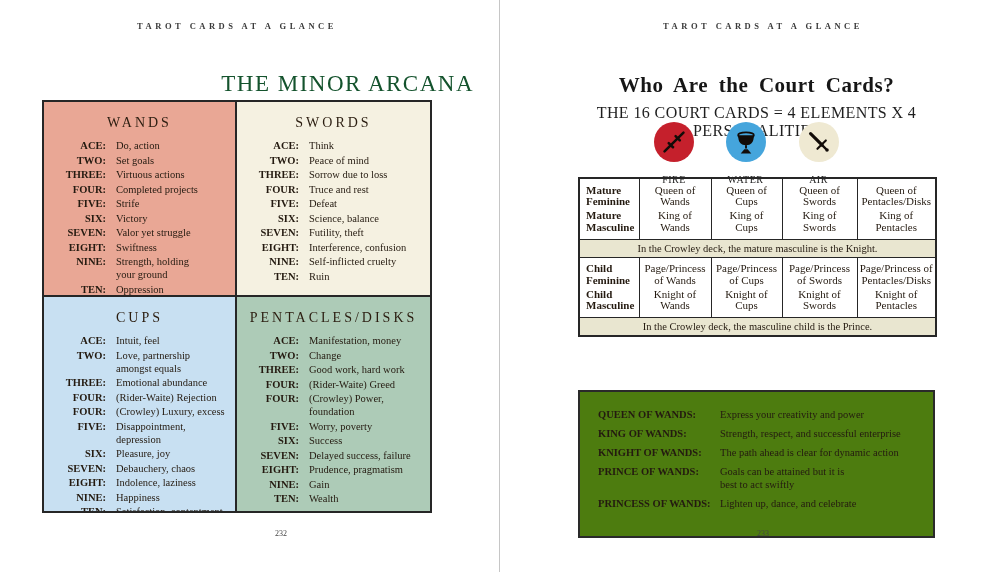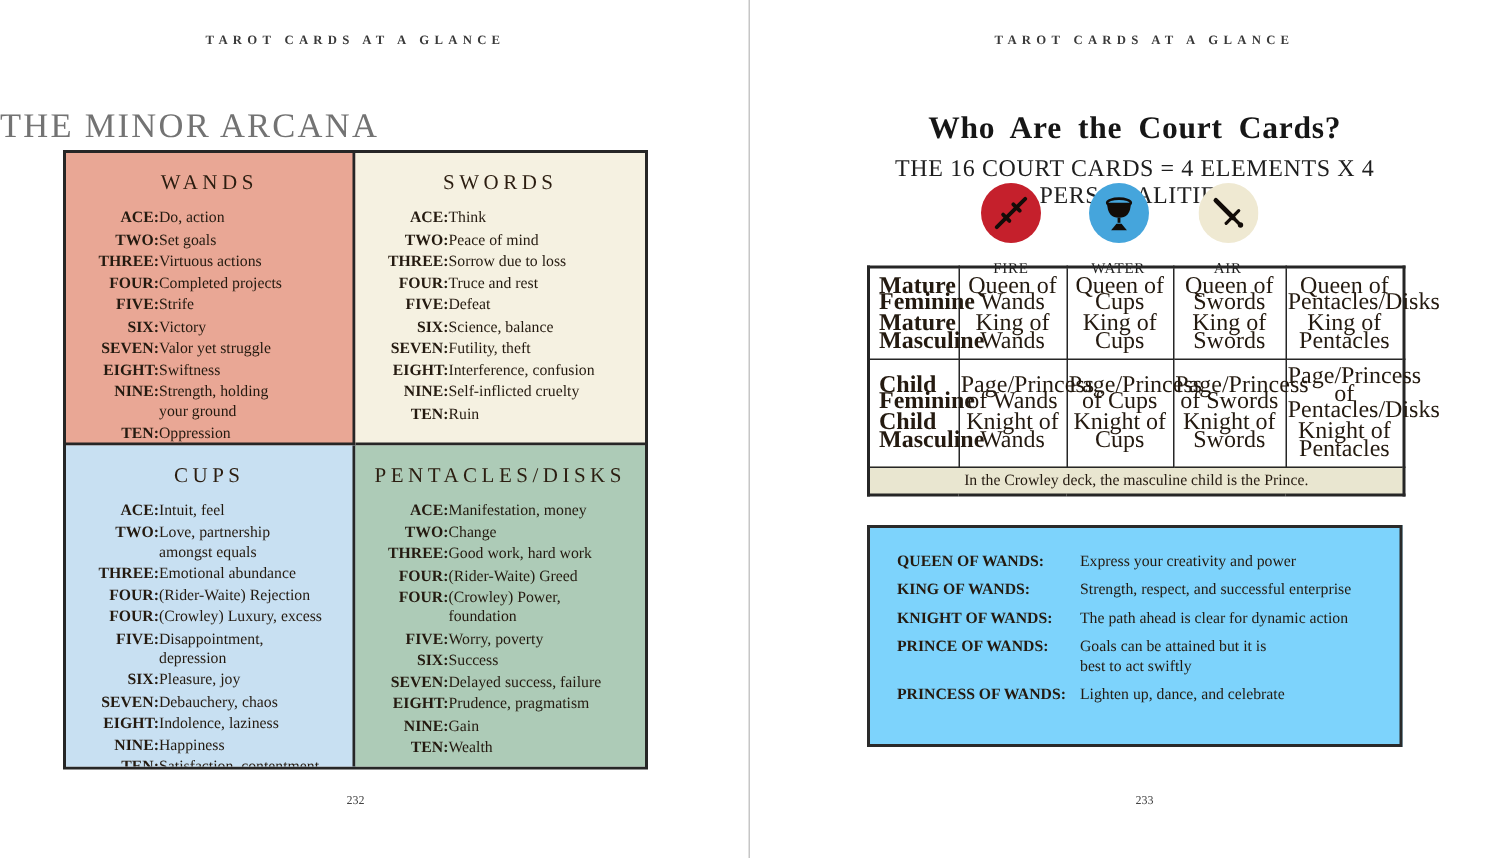--- a/index.html
+++ b/index.html
@@ -4,45 +4,45 @@
 <style>
   html,body{margin:0;padding:0;}
   body{width:1000px;height:578px;background:#ffffff;font-family:"Liberation Serif","DejaVu Serif",serif;color:#241a10;}
   .book{position:relative;width:1000px;height:572px;background:#fff;overflow:hidden;}
   .spine{position:absolute;left:499px;top:0;width:1px;height:578px;background:#c6c6c6;}
 
   .running-head{position:absolute;top:21px;font-size:8.5px;font-weight:bold;letter-spacing:3.5px;color:#3a3a3a;text-align:center;}
   .rh-left{left:0;width:474px;}
   .rh-right{left:526px;width:474px;}
   .page-num{position:absolute;top:529px;font-size:8px;color:#444;text-align:center;}
-  .pn-left{left:0;width:474px;}
+  .pn-left{left:0;width:474px;padding-left:44px;}
   .pn-right{left:526px;width:474px;}
 
   
-  .minor-title{position:absolute;left:0;top:71px;width:474px;text-align:left;font-size:23px;letter-spacing:1.5px;color:#737373;}
+  .minor-title{position:absolute;left:0;top:71px;width:474px;text-align:right;font-size:23px;letter-spacing:1.5px;color:#14532d;}
   .minor-table{position:absolute;left:42px;top:100px;width:390px;height:413px;border:2px solid #262626;box-sizing:border-box;display:grid;grid-template-columns:1fr 1fr;grid-template-rows:195px 1fr;}
   .quad{box-sizing:border-box;overflow:hidden;}
   .q0{border-right:2px solid #262626;border-bottom:2px solid #262626;}
   .q1{border-bottom:2px solid #262626;}
   .q2{border-right:2px solid #262626;}
   .quad-title{margin:13px 0 8px 0;text-align:center;font-size:14px;font-weight:normal;letter-spacing:3px;color:#2b1d10;}
   .quad .entry{display:flex;margin:0 3px 1.5px 0;font-size:10.5px;line-height:13px;}
   .quad .entry-label{flex:0 0 62px;text-align:right;font-weight:bold;}
-  .quad .entry-text{margin-left:0;white-space:pre-line;}
+  .quad .entry-text{margin-left:10px;white-space:pre-line;}
 
   
   .court-title{position:absolute;left:578px;top:73px;width:357px;text-align:center;font-size:21px;font-weight:bold;letter-spacing:0.5px;word-spacing:5px;color:#161616;}
   .court-subtitle{position:absolute;left:578px;top:104px;width:357px;text-align:center;font-size:16px;letter-spacing:0.4px;color:#1e1e1e;}
   .elements-row{position:absolute;left:578px;top:122px;width:357px;display:flex;}
   .elem-spacer{width:60px;}
   .elem-col{display:flex;flex-direction:column;align-items:center;}
   .elem-label{margin-top:12px;font-size:10px;font-weight:normal;letter-spacing:0.5px;color:#1e1e1e;}
   .court-table{position:absolute;left:578px;top:177px;width:357px;border:2px solid #262626;border-collapse:collapse;table-layout:fixed;}
   .court-table td{border:1.2px solid #262626;vertical-align:middle;padding:3px 1px;}
-  .cellline{font-size:16px;line-height:11.5px;margin:2.5px 0;text-align:center;white-space:pre-line;}
+  .cellline{font-size:11px;line-height:11.5px;margin:2.5px 0;text-align:center;white-space:pre-line;}
   .rowlabel .cellline{text-align:left;padding-left:5px;font-weight:bold;}
   .footnote{text-align:center;font-size:10.5px;padding:2.5px 1px;}
   .wm-box{position:absolute;left:578px;top:350px;width:357px;height:148px;border:2px solid #2a2a2a;box-sizing:border-box;padding:16px 6px 0 18px;}
   .wm-box .entry{display:flex;margin-bottom:6px;font-size:10.5px;line-height:13px;}
   .wm-box .entry-label{flex:0 0 122px;font-weight:bold;}
   .wm-box .entry-text{white-space:pre-line;}
 </style>
 </head>
 <body>
 
@@ -324,20 +324,23 @@
 Swords</div>
           </td>
           <td class="datacell">
             <div class="cellline">Queen of
 Pentacles/Disks</div>
             <div class="cellline">King of
 Pentacles</div>
           </td>
         </tr>
         <tr>
+          <td class="footnote" colspan="5" style="background: rgb(233, 230, 208);">In the Crowley deck, the mature masculine is the Knight.</td>
+        </tr>
+        <tr>
           <td class="rowlabel">
             <div class="cellline lab">Child
 Feminine</div>
             <div class="cellline lab">Child
 Masculine</div>
           </td>
           <td class="datacell">
             <div class="cellline">Page/Princess
 of Wands</div>
             <div class="cellline">Knight of
@@ -361,21 +364,21 @@
             <div class="cellline">Knight of
 Pentacles</div>
           </td>
         </tr>
         <tr>
           <td class="footnote" colspan="5" style="background: rgb(233, 230, 208); text-align: center;">In the Crowley deck, the masculine child is the Prince.</td>
         </tr>
       </tbody>
   </table>
 
-  <div class="wm-box" style="background: #7dd3fc;">
+  <div class="wm-box" style="background: #4d7c0f; margin-top: 40px;">
       <div class="entry">
         <span class="entry-label">QUEEN OF WANDS:</span>
         <span class="entry-text">Express your creativity and power</span>
       </div>
       <div class="entry">
         <span class="entry-label">KING OF WANDS:</span>
         <span class="entry-text">Strength, respect, and successful enterprise</span>
       </div>
       <div class="entry">
         <span class="entry-label">KNIGHT OF WANDS:</span>

